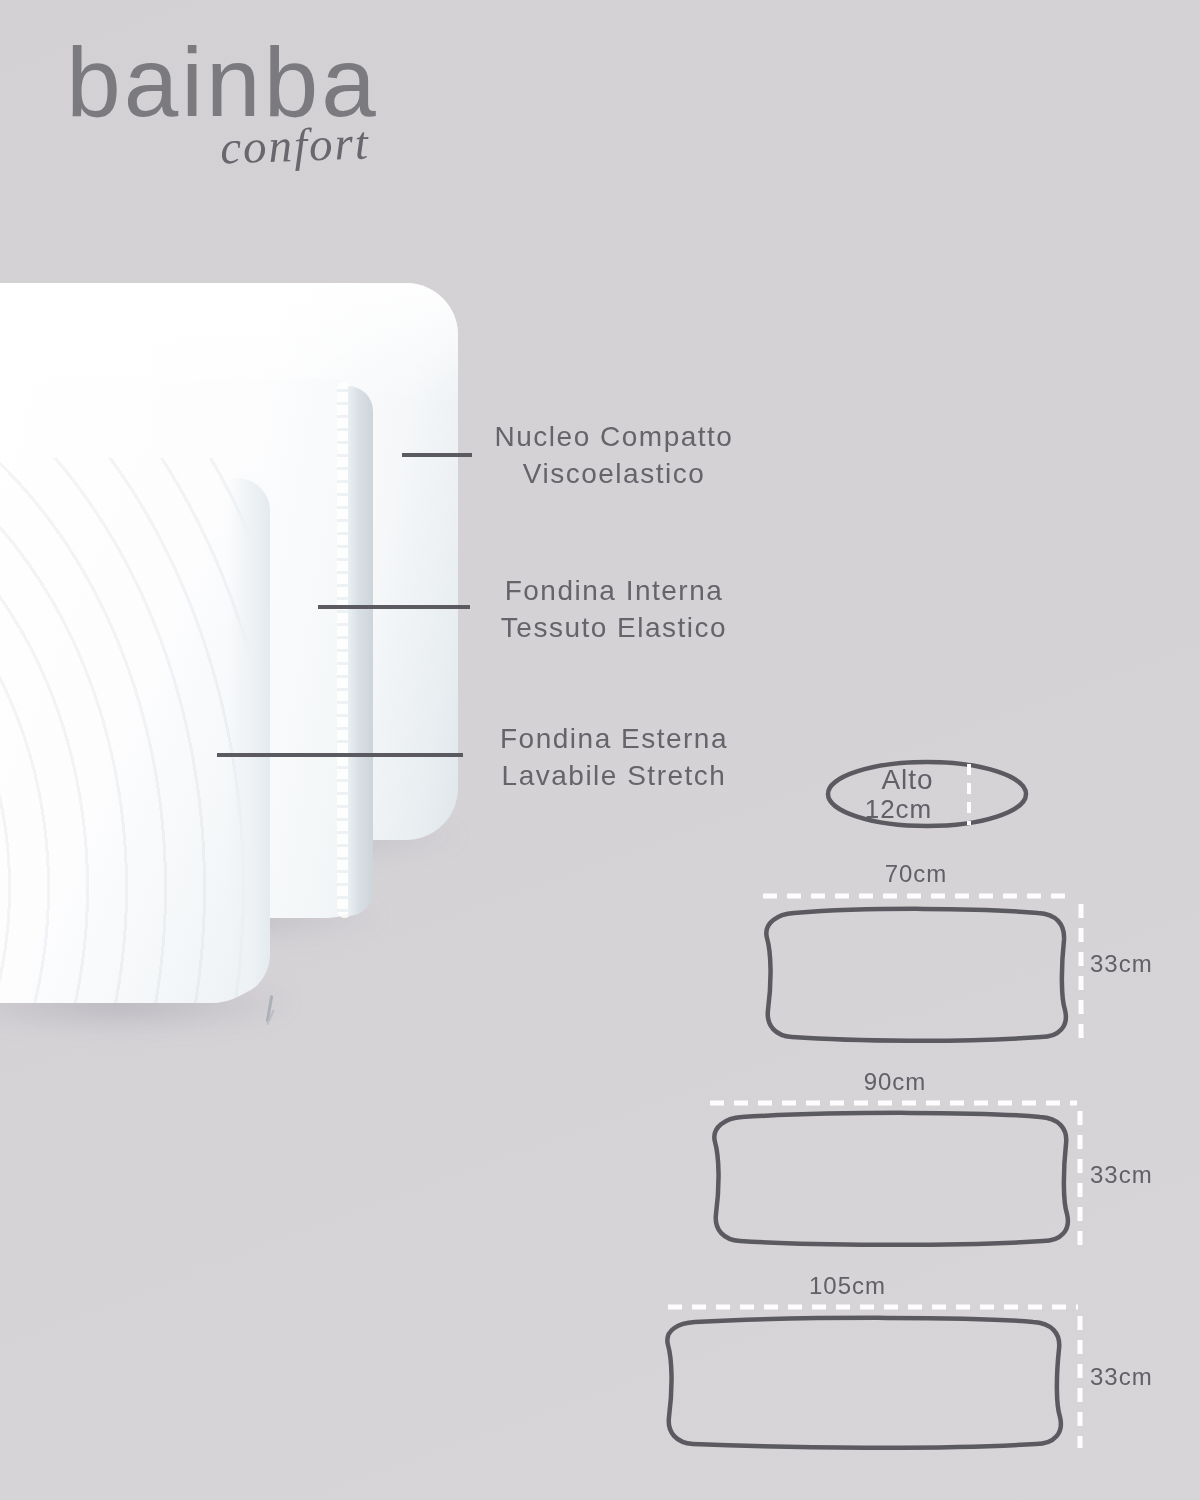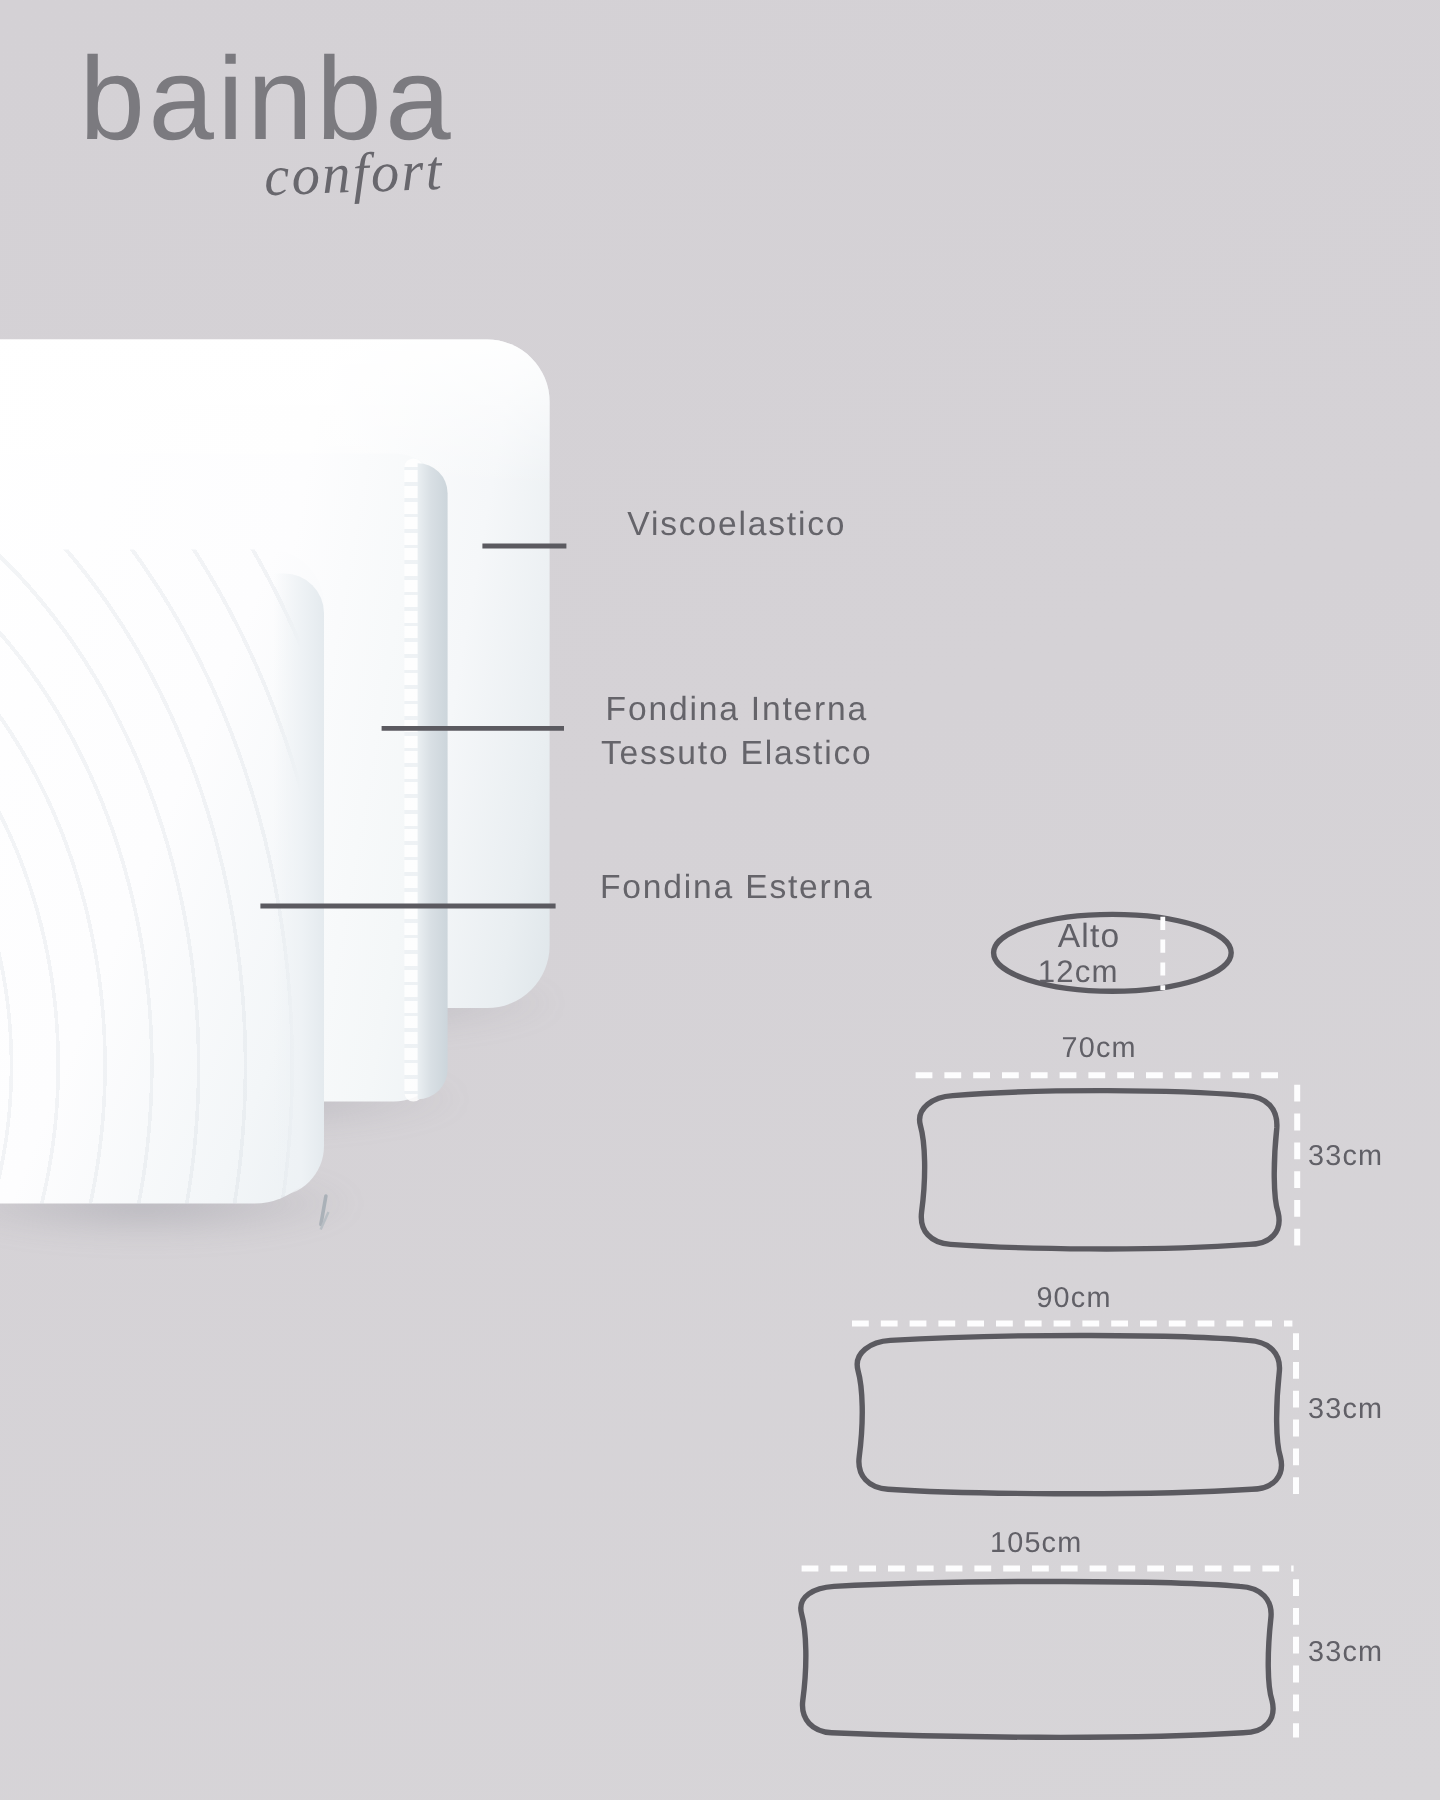--- a/index.html
+++ b/index.html
@@ -93,21 +93,21 @@
     color:var(--text-gray);font-size:28px;line-height:37px;letter-spacing:1.5px;
   }
   .co-1{top:418px;} .co-2{top:572px;} .co-3{top:720px;}
   .callout span{display:block;}
   
   .dim{
     position:absolute;color:#616067;font-size:24px;letter-spacing:1px;text-align:center;
   }
   .dim-70{left:846px;top:860px;width:140px;}
   .dim-90{left:825px;top:1068px;width:140px;}
-  .dim-105{left:791px;top:1272px;width:145px;text-align:center;}
+  .dim-105{left:775px;top:1272px;width:145px;text-align:center;}
   .dim-33a{left:1090px;top:950px;width:100px;text-align:left;}
   .dim-33b{left:1090px;top:1161px;width:100px;text-align:left;}
   .dim-33c{left:1090px;top:1363px;width:100px;text-align:left;}
   .alto{
     position:absolute;left:828px;top:763px;width:141px;height:62px;
     display:flex;flex-direction:column;justify-content:center;align-items:center;
     color:#616067;letter-spacing:1px;
   }
   .alto .a1{font-size:28px;line-height:30px;margin-left:18px;}
   .alto .a2{font-size:26px;line-height:28px;}
@@ -159,28 +159,30 @@
 
     <path class="dash" d="M 668 1307 H 1078"></path>
     <path class="dash" d="M 1080 1316 V 1448"></path>
     <path class="wobbly" d="M 695 1322 C 810 1316 980 1317 1033 1322 C 1051 1323 1061 1333 1059 1349
          C 1056 1377 1056 1405 1060 1417 C 1064 1433 1054 1444 1036 1444
          C 940 1450 790 1448 693 1444 C 677 1443 667 1433 669 1417
          C 673 1387 672 1359 668 1345 C 664 1330 679 1323 695 1322 Z"></path>
   </svg>
 
   <div class="callout co-1">
+    <span>Nucleo Compatto</span>
     <span>Viscoelastico</span>
   </div>
   <div class="callout co-2">
     <span>Fondina Interna</span>
     <span>Tessuto Elastico</span>
   </div>
   <div class="callout co-3">
     <span>Fondina Esterna</span>
+    <span>Lavabile Stretch</span>
   </div>
 
   <div class="alto">
     <span class="a1">Alto</span>
     <span class="a2">12cm</span>
   </div>
 
   <div class="dim dim-70">70cm</div>
   <div class="dim dim-33a">33cm</div>
   <div class="dim dim-90">90cm</div>

